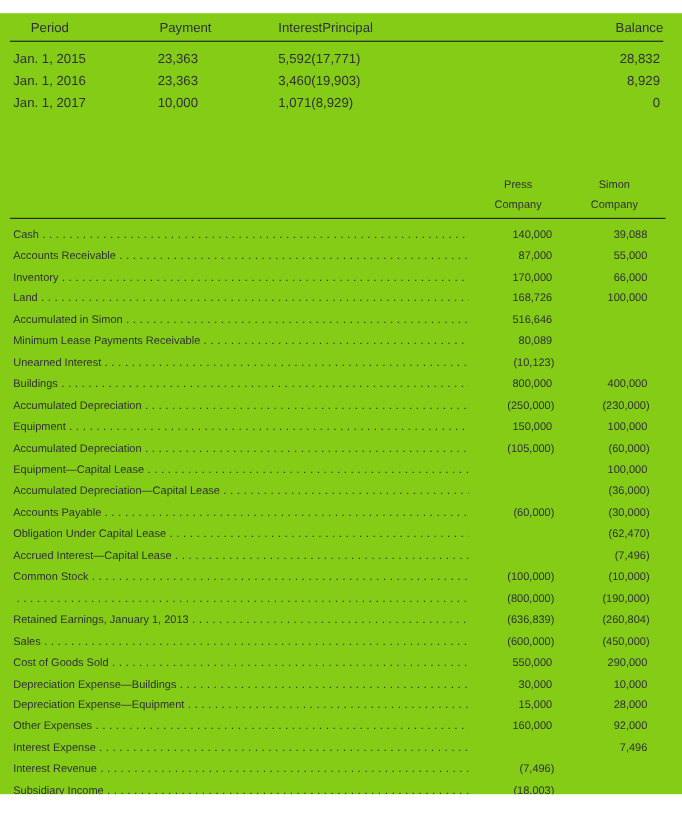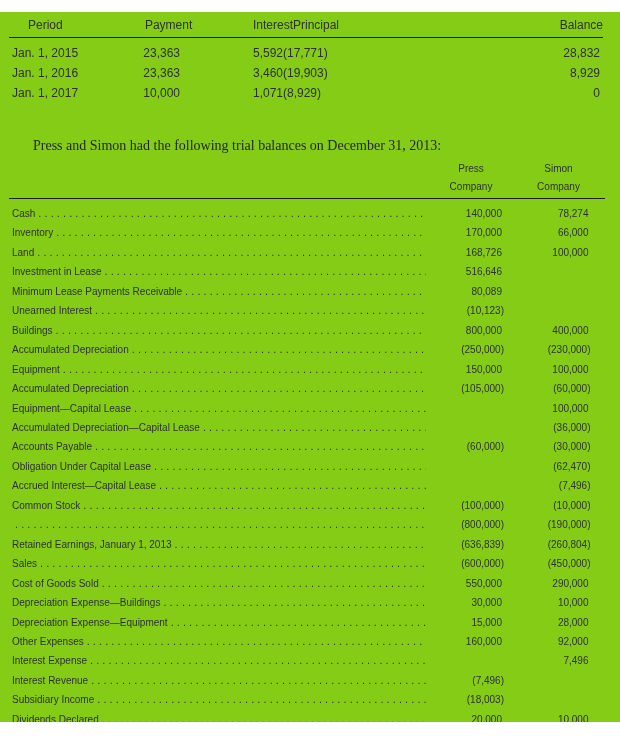--- a/index.html
+++ b/index.html
@@ -93,21 +93,20 @@
         <div class="a-row">
           <span class="a-cell c-period">Jan. 1, 2017</span>
           <span class="a-cell c-payment">10,000</span>
           <span class="a-cell c-interest">1,071</span>
           <span class="a-cell c-principal">(8,929)</span>
           <span class="a-cell c-balance">0</span>
         </div>
       </div>
   </div>
 
-  <p class="intro">Press and Simon had the following trial balances on December 31, 2013:</p>
 
   <div class="tb">
     <div class="tb-head">
       <span class="spacer"></span>
       <span class="tb-h-col tb-h-press">
         <span>Press</span><br>
         <span>Company</span>
       </span>
       <span class="tb-h-col tb-h-simon">
         <span>Simon</span><br>
@@ -115,21 +114,31 @@
       </span>
     </div>
     <div class="tb-body">
         <div class="t-row">
           <span class="t-label">Cash</span>
           <span class="leader"></span>
           <span class="t-cell press">
             <span class="in pos">140,000</span>
           </span>
           <span class="t-cell simon">
-            <span class="in pos">78,274</span>
+            <span class="in pos">39,088</span>
+          </span>
+        </div>
+        <div class="t-row">
+          <span class="t-label">Accounts Receivable</span>
+          <span class="leader"></span>
+          <span class="t-cell press">
+            <span class="in pos">87,000</span>
+          </span>
+          <span class="t-cell simon">
+            <span class="in pos">55,000</span>
           </span>
         </div>
         <div class="t-row">
           <span class="t-label">Inventory</span>
           <span class="leader"></span>
           <span class="t-cell press">
             <span class="in pos">170,000</span>
           </span>
           <span class="t-cell simon">
             <span class="in pos">66,000</span>
@@ -139,21 +148,21 @@
           <span class="t-label">Land</span>
           <span class="leader"></span>
           <span class="t-cell press">
             <span class="in pos">168,726</span>
           </span>
           <span class="t-cell simon">
             <span class="in pos">100,000</span>
           </span>
         </div>
         <div class="t-row">
-          <span class="t-label">Investment in Lease</span>
+          <span class="t-label">Accumulated in Simon</span>
           <span class="leader"></span>
           <span class="t-cell press">
             <span class="in pos">516,646</span>
           </span>
           <span class="t-cell simon"></span>
         </div>
         <div class="t-row">
           <span class="t-label">Minimum Lease Payments Receivable</span>
           <span class="leader"></span>
           <span class="t-cell press">

